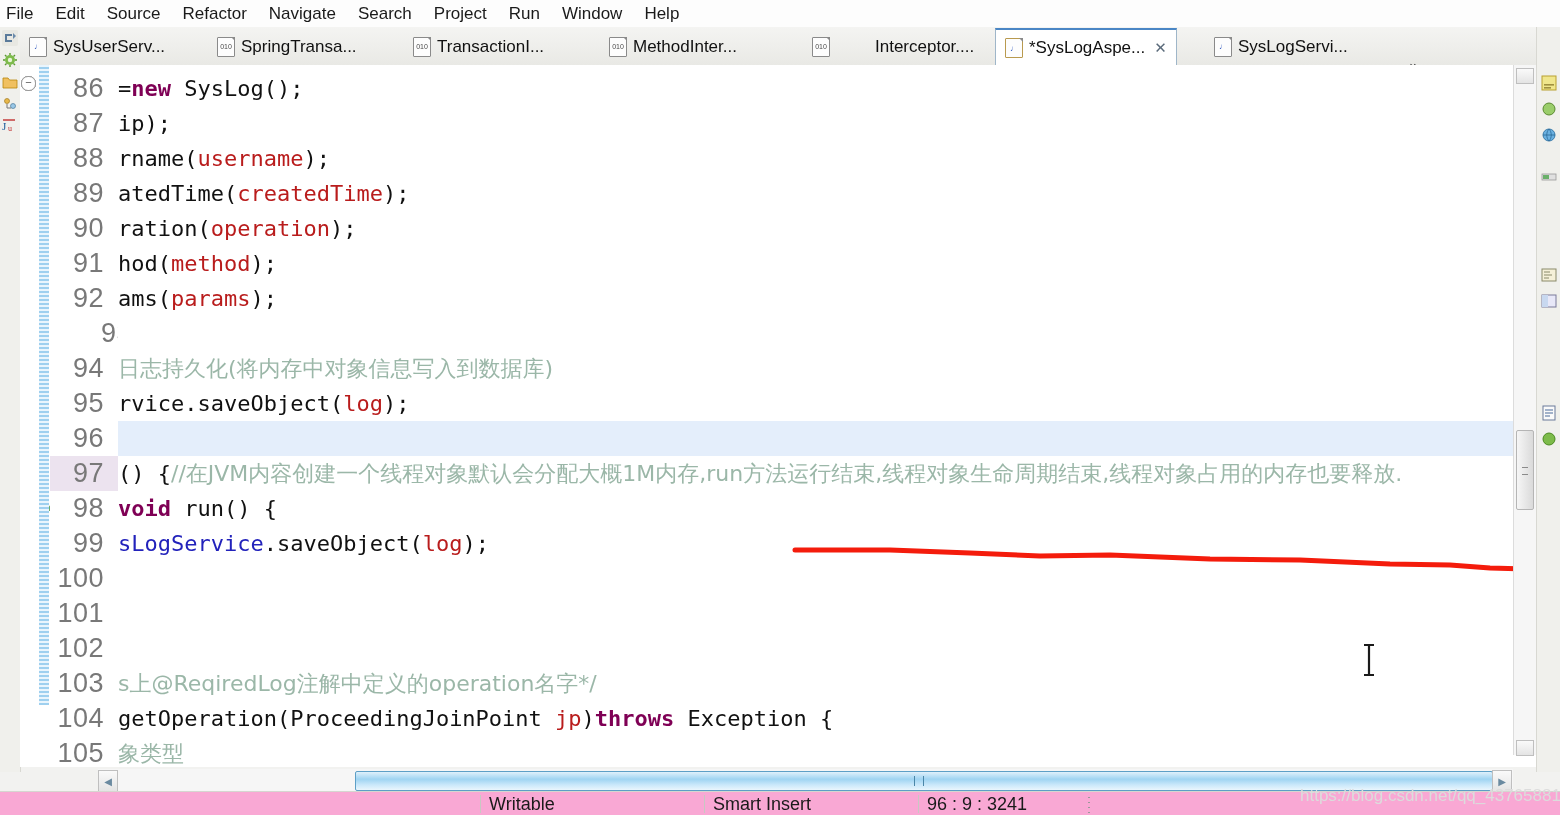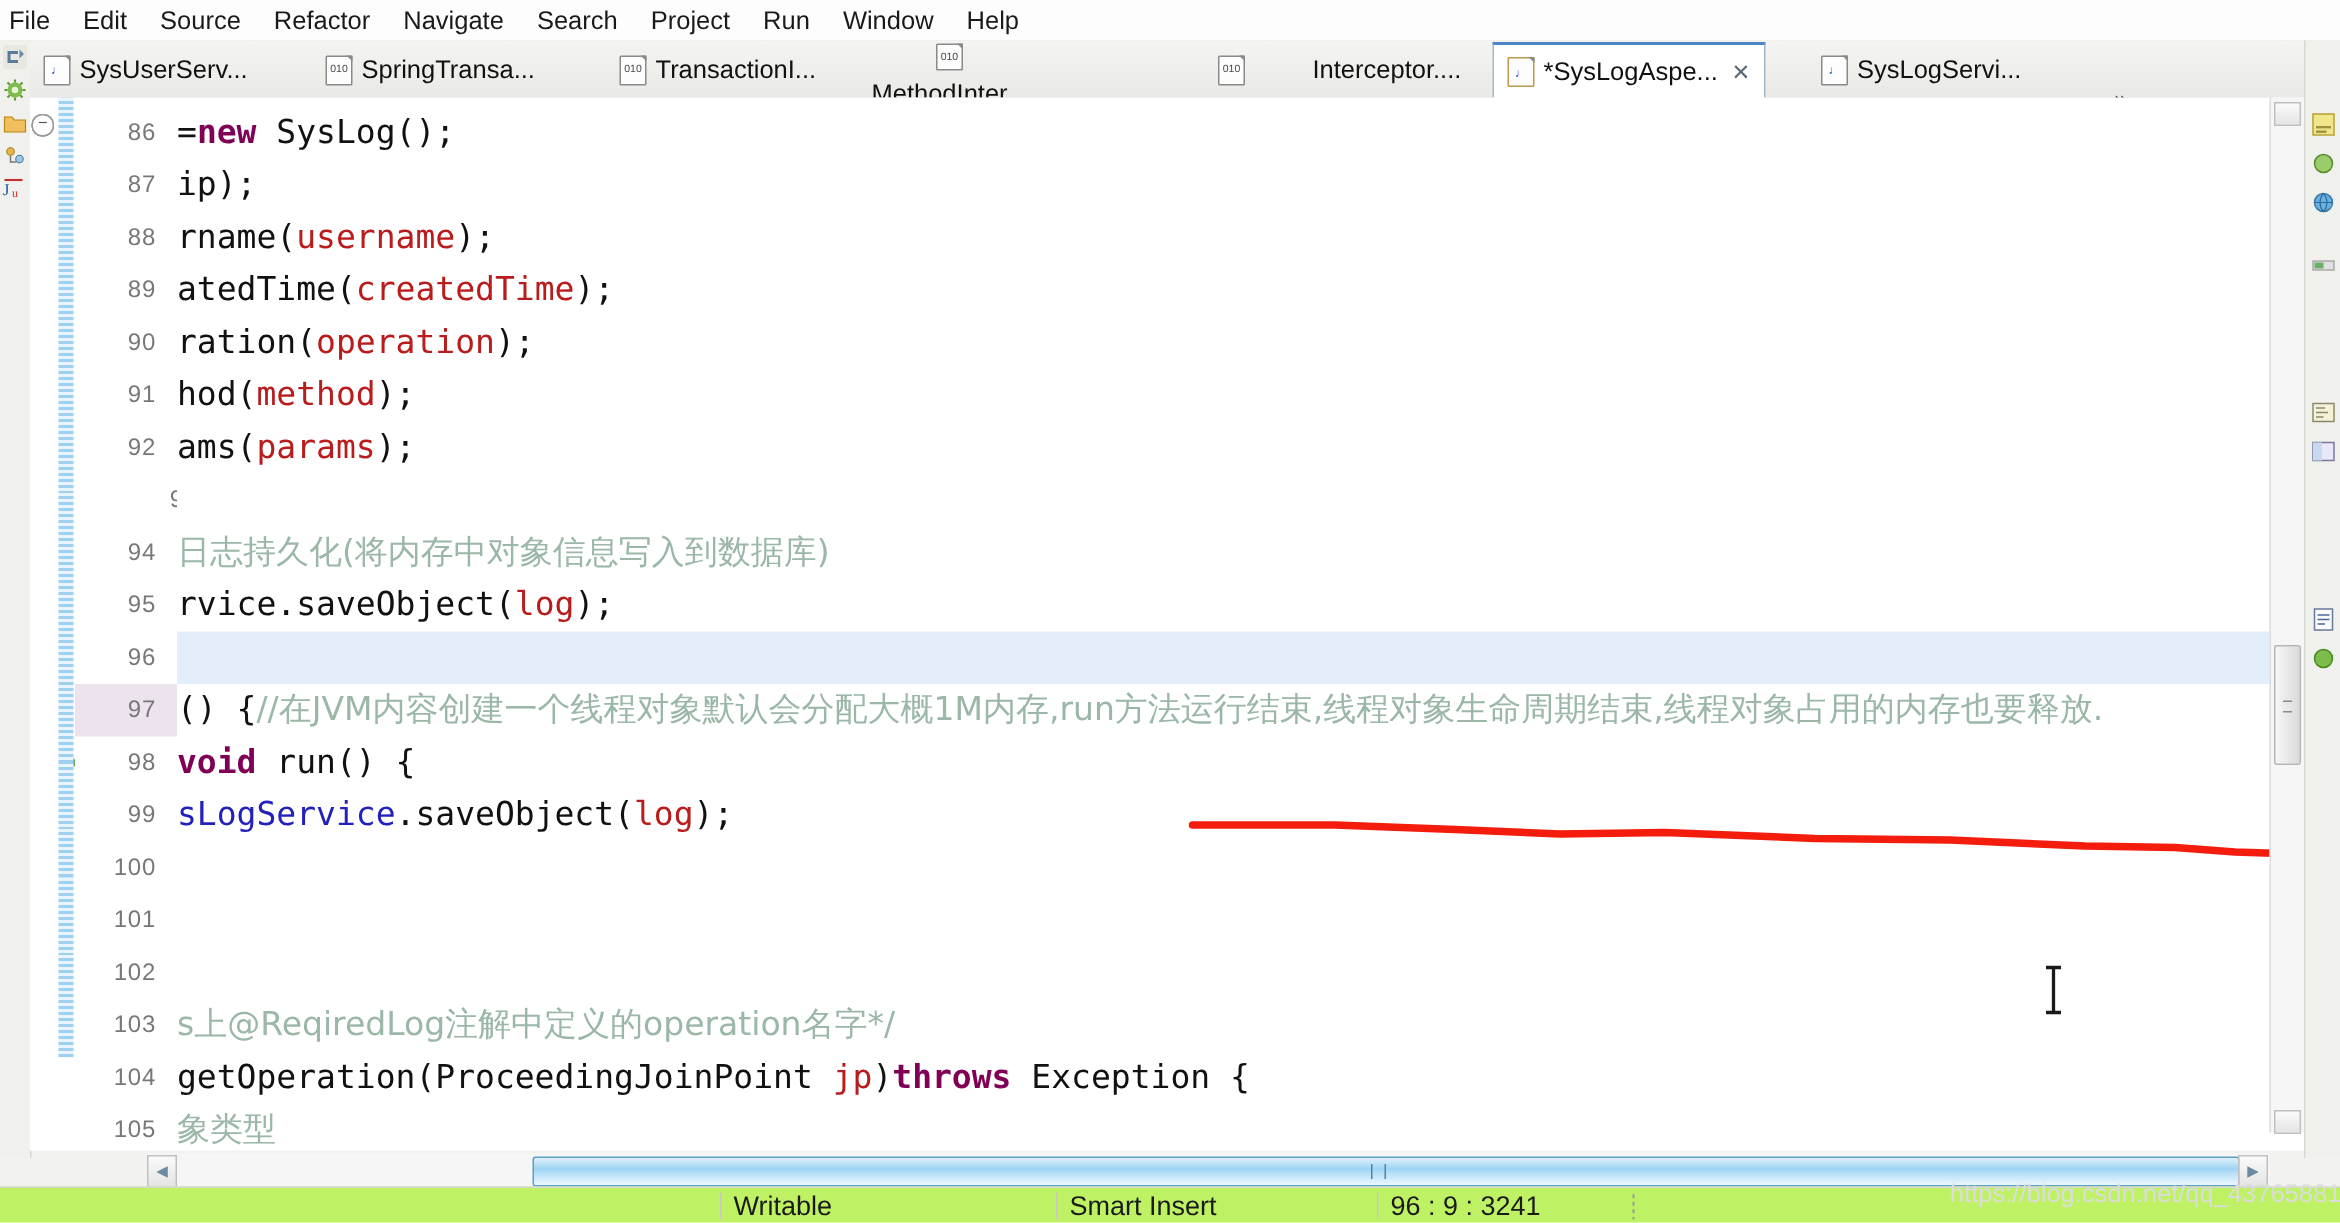--- a/index.html
+++ b/index.html
@@ -94,21 +94,21 @@
     background:repeating-linear-gradient(0deg,#9fd0ef 0 2px,#e9f5fd 2px 4px);
   }
   .gutter{
     position:absolute;left:30px;top:0;width:68px;height:702px;background:#ffffff;
   }
   .codearea{
     position:absolute;left:98px;top:0;right:0;height:702px;background:#ffffff;
   }
   .row{position:absolute;left:0;width:100%;height:35px;}
   .lnum{
-    position:absolute;right:14px;font-size:16px;color:#787878;
+    position:absolute;right:14px;font-size:27px;color:#787878;
     font-family:"Liberation Sans",sans-serif;line-height:35px;
     letter-spacing:0.5px;
   }
   .code{
     position:absolute;left:0;font-size:22px;line-height:35px;
     font-family:"DejaVu Sans Mono",monospace;white-space:pre;
     color:#111;
   }
   .cjk{font-family:"DejaVu Sans",sans-serif;}
   .kw{color:#7f0055;font-weight:bold;}
@@ -179,21 +179,21 @@
     position:absolute;top:770px;width:18px;height:20px;
     background:linear-gradient(#fafafa,#e4e4e4);border:1px solid #bfbfbf;
     display:flex;align-items:center;justify-content:center;
     font-size:10px;color:#6a8aa0;
   }
   .hleft{left:98px;} .hright{left:1492px;}
 
   
   .statusbar{
     position:absolute;left:0;top:791px;width:1560px;height:24px;
-    background:#bef264;border-top:1px solid #d6d6d0;
+    background:#f9a8d4;border-top:1px solid #d6d6d0;
     display:flex;align-items:center;font-size:18px;color:#1a1a1a;
   }
   .st-sep{width:1px;height:18px;background:#c8c8c2;}
   .st-cell{white-space:nowrap;}
   .dots{
     width:4px;height:18px;
     background:radial-gradient(circle,#999 1px,transparent 1px);
     background-size:4px 5px;
   }
   .watermark{
@@ -265,21 +265,21 @@
         <span>SysUserServ...</span>
       </div>
       <div class="tab" style="left: 188px;">
         <div class="ficon cls">010</div>
         <span>SpringTransa...</span>
       </div>
       <div class="tab" style="left: 384px;">
         <div class="ficon cls">010</div>
         <span>TransactionI...</span>
       </div>
-      <div class="tab" style="left: 552px; flex-direction: column;">
+      <div class="tab" style="left: 580px;">
         <div class="ficon cls">010</div>
         <span>MethodInter...</span>
       </div>
       <div class="tab" style="left: 783px; gap: 45px;">
         <div class="ficon cls">010</div>
         <span>Interceptor....</span>
       </div>
       <div class="tab active" style="left: 975px;">
         <div class="ficon warn">♩</div>
         <span>*SysLogAspe...</span>

